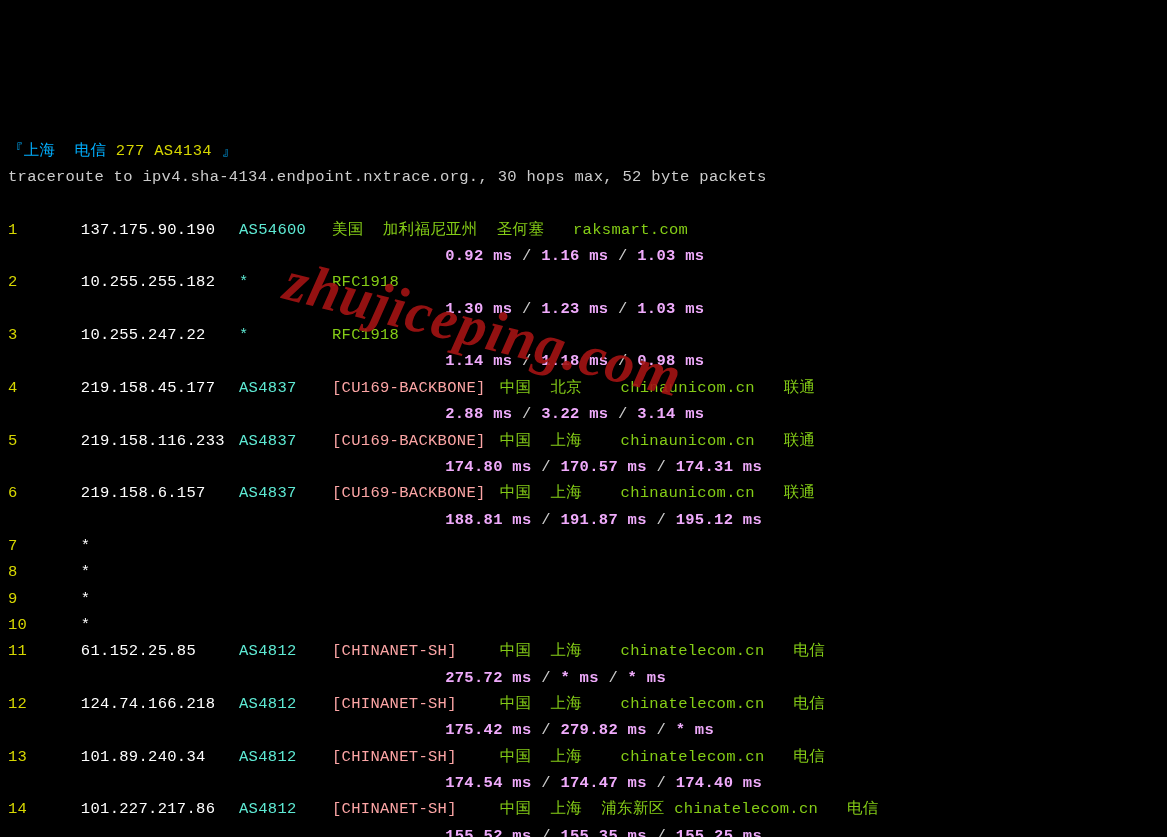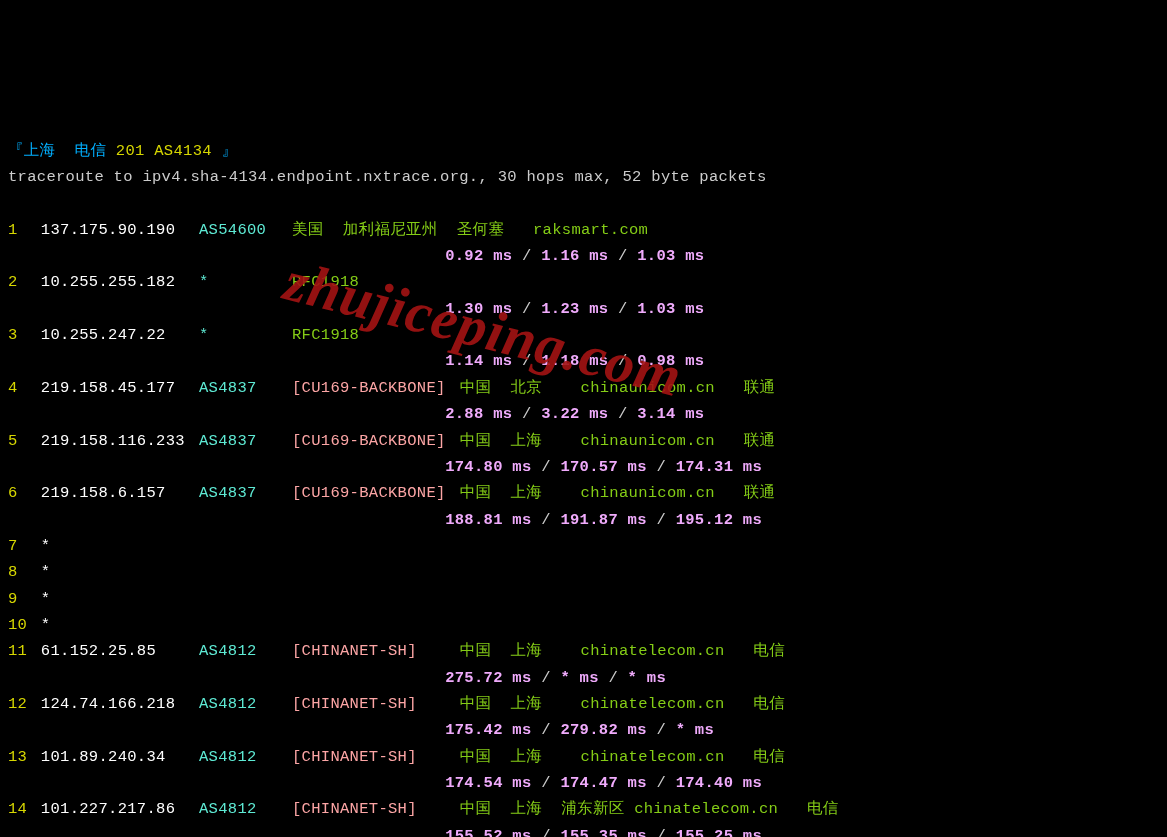--- a/index.html
+++ b/index.html
@@ -10,21 +10,21 @@
     line-height: 1.7;
     margin: 0;
     padding: 6px 8px;
     white-space: pre;
     letter-spacing: 0.3px;
   }
   .title-wrap { color: #00afff; }
   .title-num  { color: #d7d700; }
   .header-line { color: #ccc; }
   .hopnum { color: #d7d700; display:inline-block; width: 2.5ch; }
-  .ip     { color: #fff; display:inline-block; width: 17ch; }
+  .ip     { color: #fff; display:inline-block; width: 17ch; margin-left: 40px; }
   .asn    { color: #5eead4; display:inline-block; width: 10ch; }
   .net    { color: #fca5a5; display:inline-block; width: 17ch; }
   .loc    { color: #84cc16; }
   .rtt    { color: #f0abfc; font-weight: bold; }
   .sep    { color: #ccc; }
   .pad    { display:inline-block; width: 47ch; }
   .watermark {
     position: absolute;
     left: 280px; top: 280px;
     font-size: 58px;
@@ -37,21 +37,21 @@
     pointer-events: none;
     letter-spacing: 1px;
   }
 </style>
 </head>
 <body>
 
 
 
 <div>
-<span class="title-wrap">『</span><span class="title-wrap">上海  电信</span><span> </span><span class="title-num">201 AS4134</span><span class="title-wrap"> 』</span>
+<span class="title-wrap">『</span><span class="title-wrap">上海  电信</span><span> </span><span class="title-num">277 AS4134</span><span class="title-wrap"> 』</span>
 <div class="header-line">traceroute to ipv4.sha-4134.endpoint.nxtrace.org., 30 hops max, 52 byte packets</div>
 <div id="hops"><div><span class="hopnum">1</span> <span class="ip">137.175.90.190</span><span class="asn">AS54600</span><span class="loc">美国  加利福尼亚州  圣何塞   raksmart.com</span></div><div><span class="pad"> </span><span class="rtt">0.92 ms</span><span class="sep"> / </span><span class="rtt">1.16 ms</span><span class="sep"> / </span><span class="rtt">1.03 ms</span></div><div><span class="hopnum">2</span> <span class="ip">10.255.255.182</span><span class="asn">*</span><span class="loc">RFC1918</span></div><div><span class="pad"> </span><span class="rtt">1.30 ms</span><span class="sep"> / </span><span class="rtt">1.23 ms</span><span class="sep"> / </span><span class="rtt">1.03 ms</span></div><div><span class="hopnum">3</span> <span class="ip">10.255.247.22</span><span class="asn">*</span><span class="loc">RFC1918</span></div><div><span class="pad"> </span><span class="rtt">1.14 ms</span><span class="sep"> / </span><span class="rtt">1.18 ms</span><span class="sep"> / </span><span class="rtt">0.98 ms</span></div><div><span class="hopnum">4</span> <span class="ip">219.158.45.177</span><span class="asn">AS4837</span><span class="net">[CU169-BACKBONE]</span> <span class="loc">中国  北京    chinaunicom.cn   联通</span></div><div><span class="pad"> </span><span class="rtt">2.88 ms</span><span class="sep"> / </span><span class="rtt">3.22 ms</span><span class="sep"> / </span><span class="rtt">3.14 ms</span></div><div><span class="hopnum">5</span> <span class="ip">219.158.116.233</span><span class="asn">AS4837</span><span class="net">[CU169-BACKBONE]</span> <span class="loc">中国  上海    chinaunicom.cn   联通</span></div><div><span class="pad"> </span><span class="rtt">174.80 ms</span><span class="sep"> / </span><span class="rtt">170.57 ms</span><span class="sep"> / </span><span class="rtt">174.31 ms</span></div><div><span class="hopnum">6</span> <span class="ip">219.158.6.157</span><span class="asn">AS4837</span><span class="net">[CU169-BACKBONE]</span> <span class="loc">中国  上海    chinaunicom.cn   联通</span></div><div><span class="pad"> </span><span class="rtt">188.81 ms</span><span class="sep"> / </span><span class="rtt">191.87 ms</span><span class="sep"> / </span><span class="rtt">195.12 ms</span></div><div><span class="hopnum">7</span> <span class="ip">*</span></div><div><span class="hopnum">8</span> <span class="ip">*</span></div><div><span class="hopnum">9</span> <span class="ip">*</span></div><div><span class="hopnum">10</span> <span class="ip">*</span></div><div><span class="hopnum">11</span> <span class="ip">61.152.25.85</span><span class="asn">AS4812</span><span class="net">[CHINANET-SH]</span> <span class="loc">中国  上海    chinatelecom.cn   电信</span></div><div><span class="pad"> </span><span class="rtt">275.72 ms</span><span class="sep"> / </span><span class="rtt">* ms</span><span class="sep"> / </span><span class="rtt">* ms</span></div><div><span class="hopnum">12</span> <span class="ip">124.74.166.218</span><span class="asn">AS4812</span><span class="net">[CHINANET-SH]</span> <span class="loc">中国  上海    chinatelecom.cn   电信</span></div><div><span class="pad"> </span><span class="rtt">175.42 ms</span><span class="sep"> / </span><span class="rtt">279.82 ms</span><span class="sep"> / </span><span class="rtt">* ms</span></div><div><span class="hopnum">13</span> <span class="ip">101.89.240.34</span><span class="asn">AS4812</span><span class="net">[CHINANET-SH]</span> <span class="loc">中国  上海    chinatelecom.cn   电信</span></div><div><span class="pad"> </span><span class="rtt">174.54 ms</span><span class="sep"> / </span><span class="rtt">174.47 ms</span><span class="sep"> / </span><span class="rtt">174.40 ms</span></div><div><span class="hopnum">14</span> <span class="ip">101.227.217.86</span><span class="asn">AS4812</span><span class="net">[CHINANET-SH]</span> <span class="loc">中国  上海  浦东新区 chinatelecom.cn   电信</span></div><div><span class="pad"> </span><span class="rtt">155.52 ms</span><span class="sep"> / </span><span class="rtt">155.35 ms</span><span class="sep"> / </span><span class="rtt">155.25 ms</span></div></div>
 </div>
 
 <div class="watermark">zhujiceping.com</div>
 
 
 
 
 </body></html>

